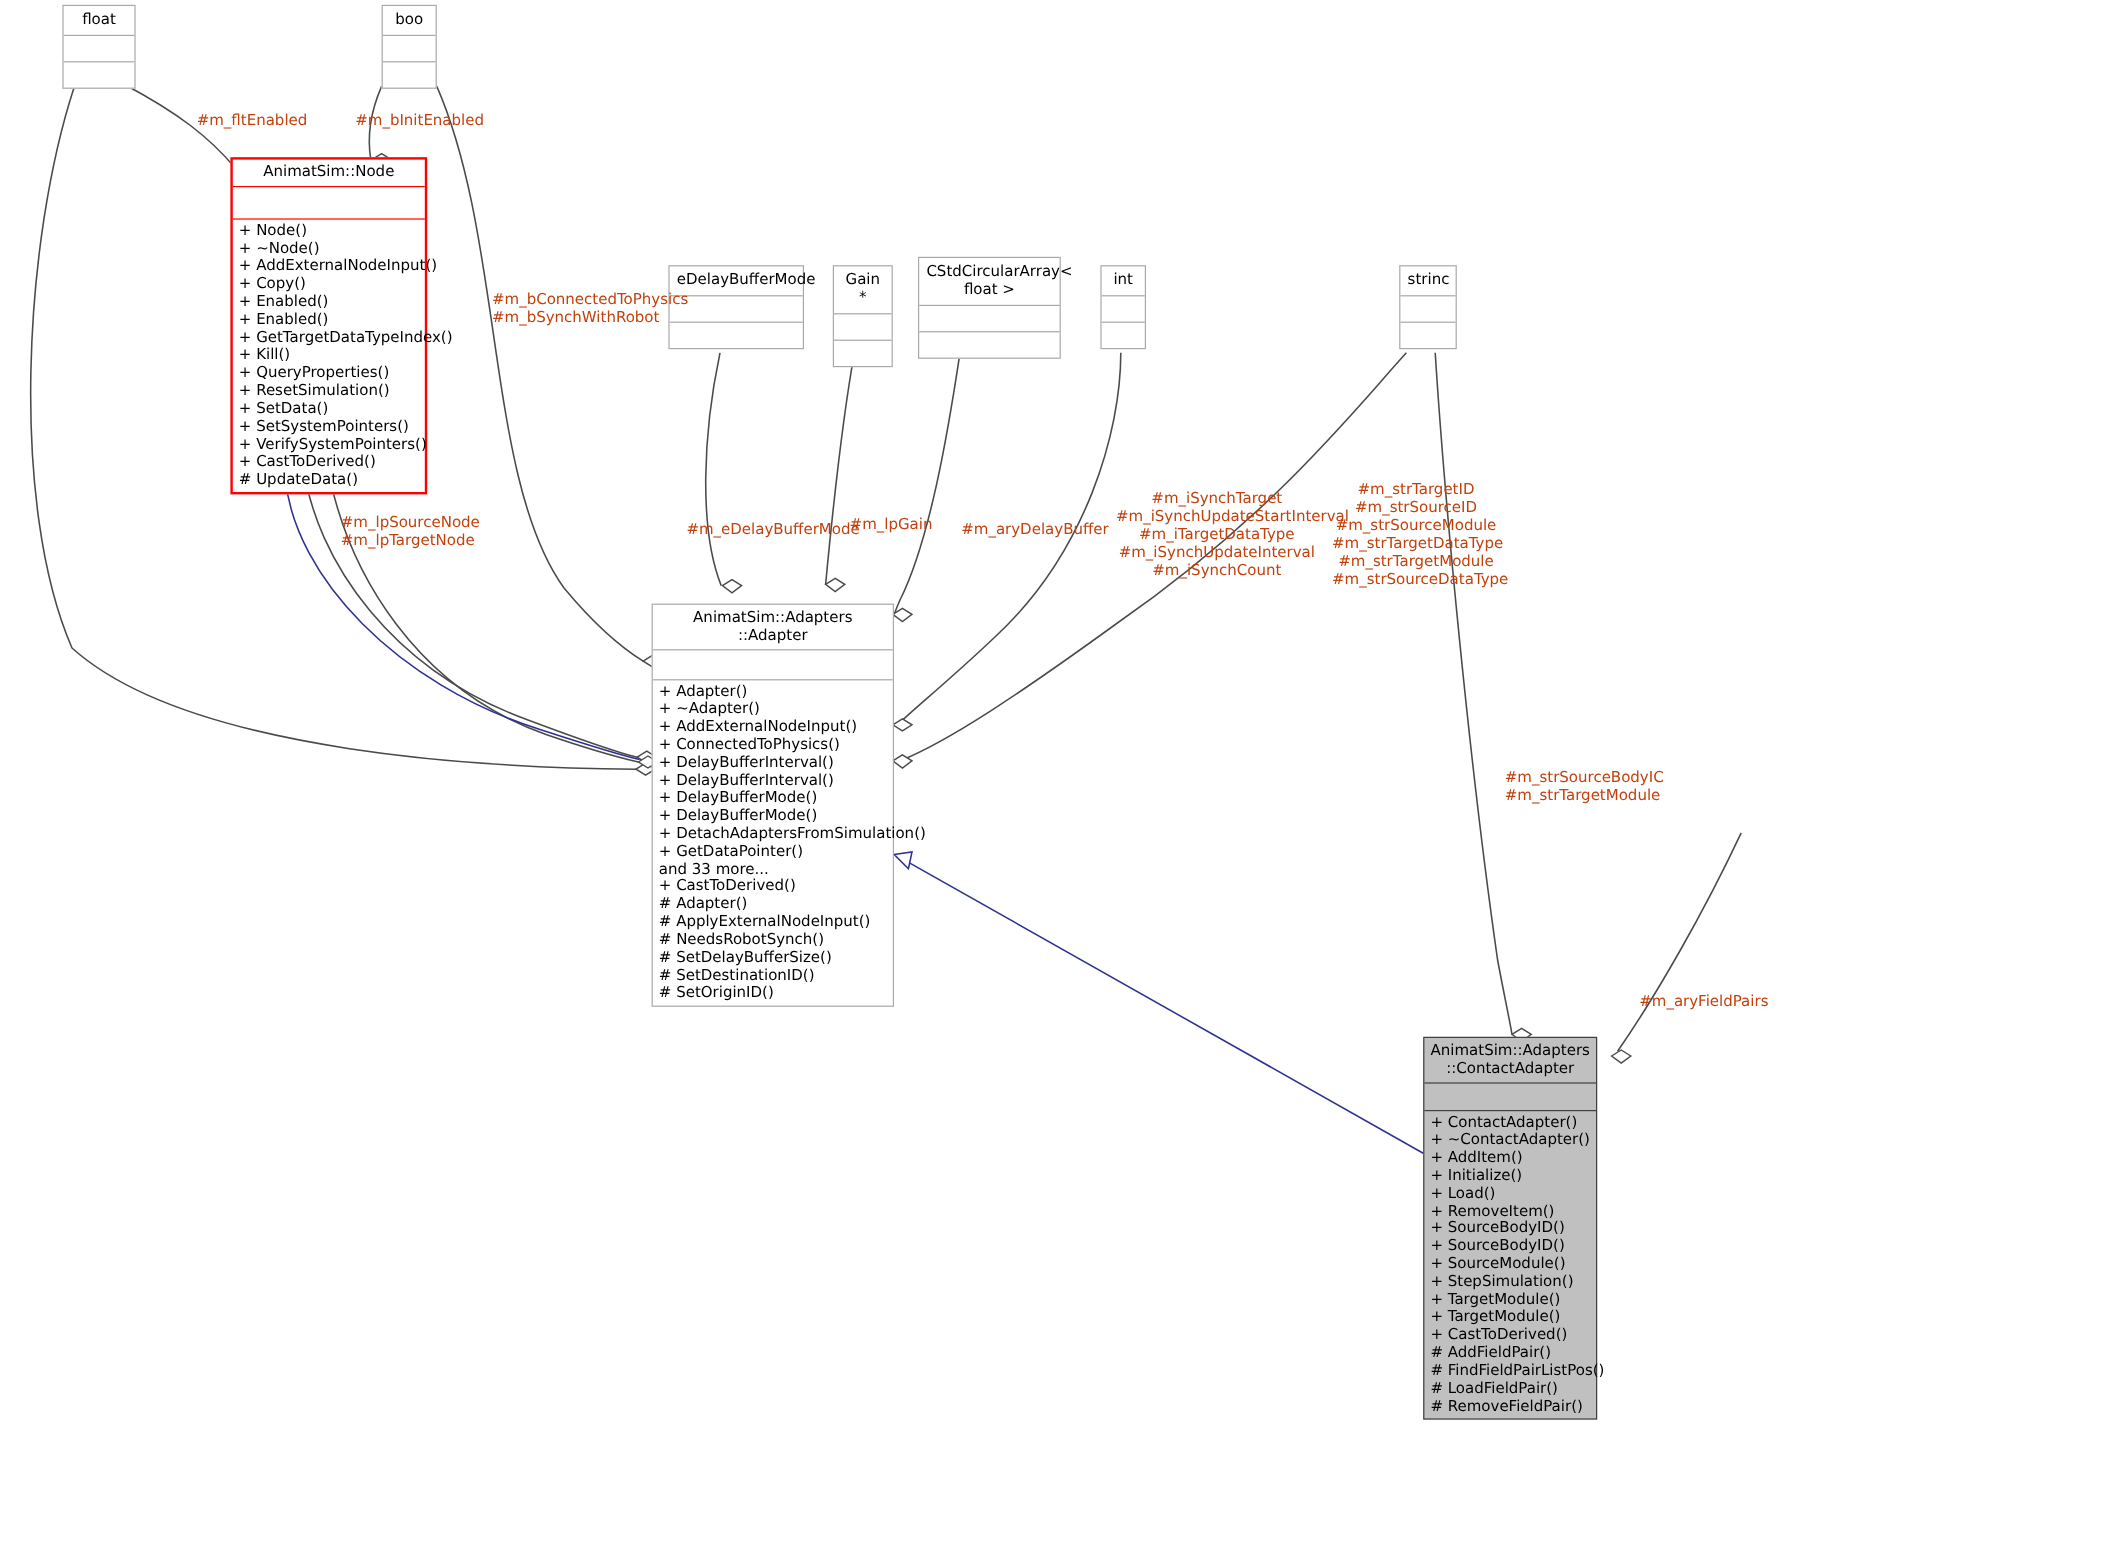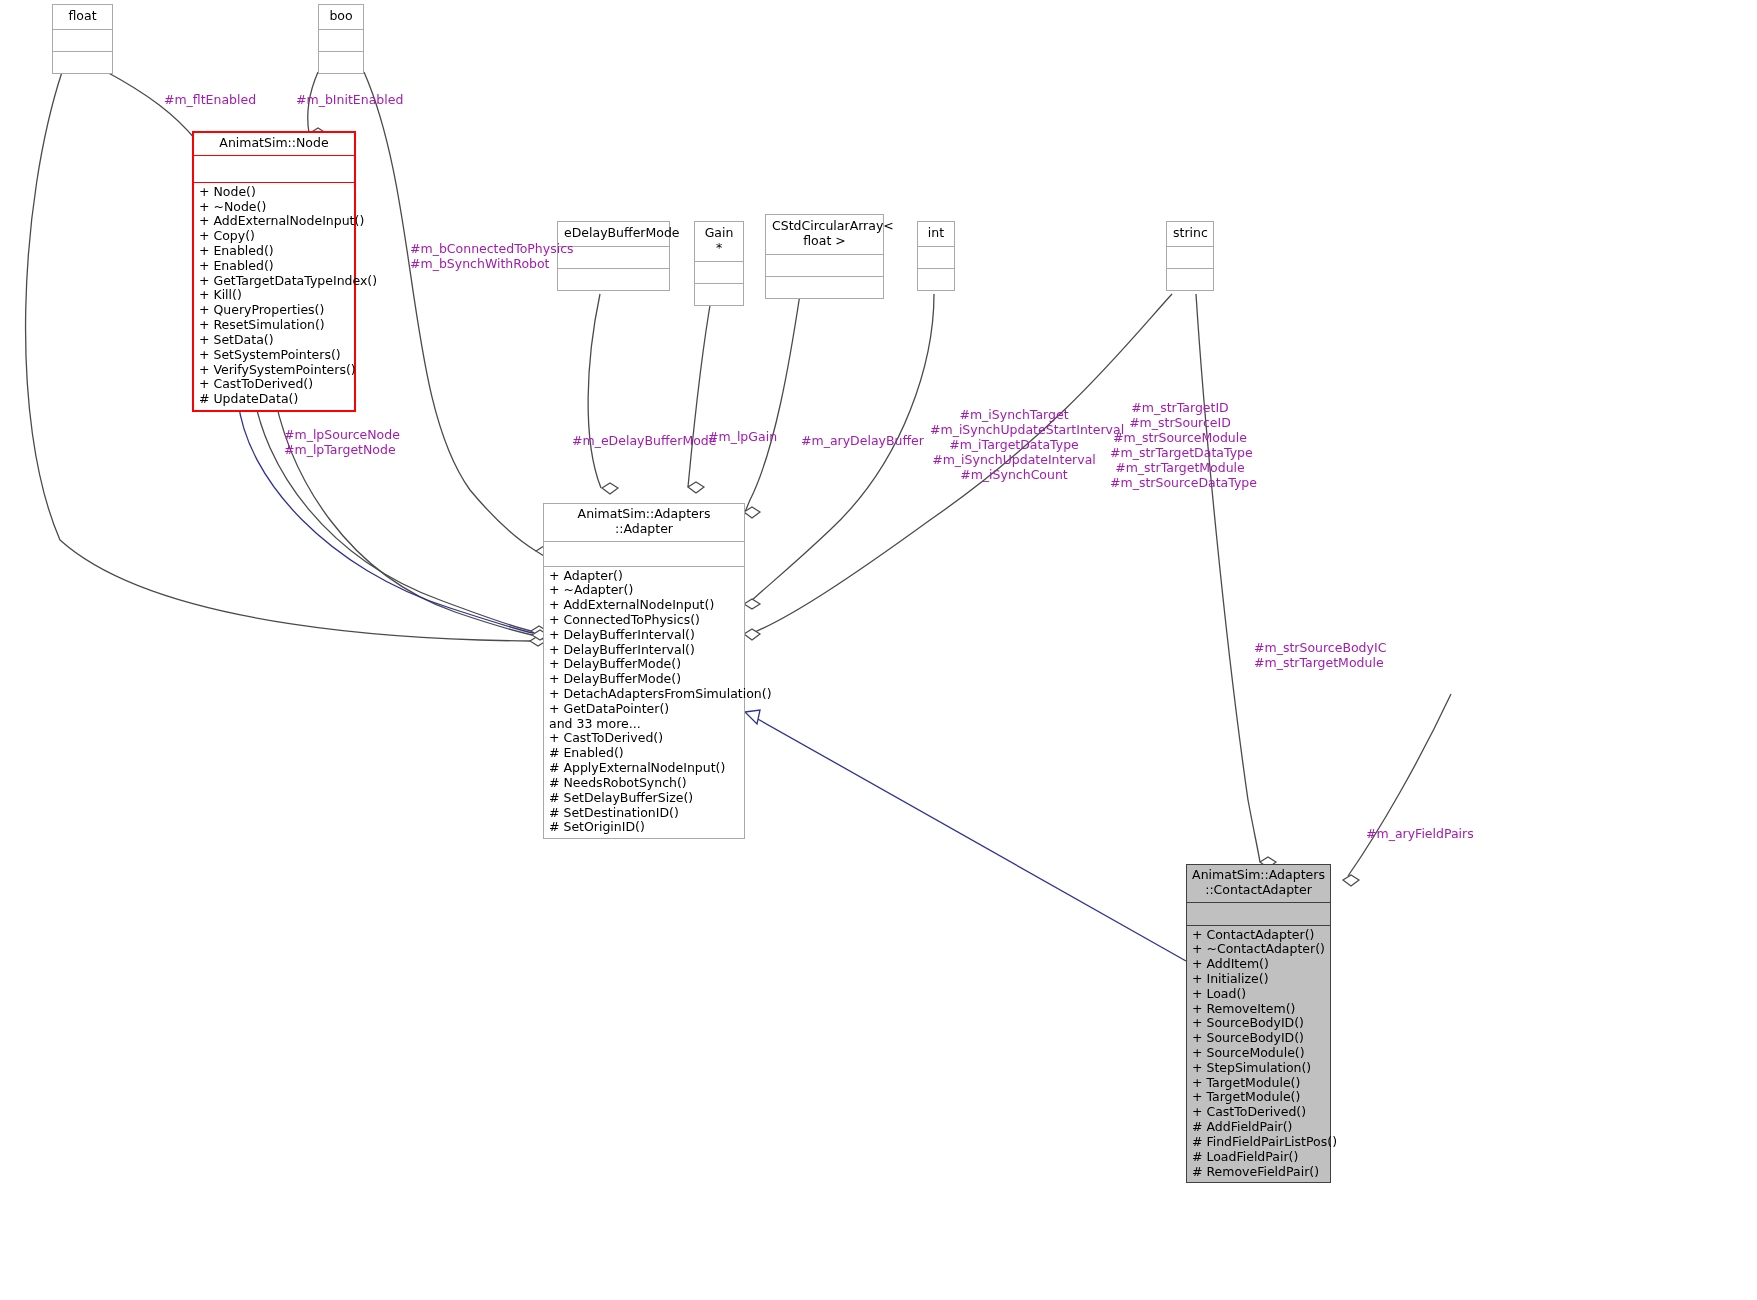--- a/index.html
+++ b/index.html
@@ -97,21 +97,21 @@
   }
   .node.stub .band {
     height: 21px;
   }
 
   
   .elabel {
     position: absolute;
     font-size: 12.5px;
     line-height: 1.2;
-    color: #a21caf;
+    color: #c2410c;
     white-space: pre-line;
     text-align: center;
   }
 </style>
 </head>
 <body>
 
 <div id="canvas">
 
   <svg id="edges" viewBox="0 0 1757 1300" width="1757" height="1300">
@@ -236,21 +236,21 @@
       <div class="row">+ AddExternalNodeInput()</div>
       <div class="row">+ ConnectedToPhysics()</div>
       <div class="row">+ DelayBufferInterval()</div>
       <div class="row">+ DelayBufferInterval()</div>
       <div class="row">+ DelayBufferMode()</div>
       <div class="row">+ DelayBufferMode()</div>
       <div class="row">+ DetachAdaptersFromSimulation()</div>
       <div class="row">+ GetDataPointer()</div>
       <div class="row">and 33 more...</div>
       <div class="row">+ CastToDerived()</div>
-      <div class="row"># Enabled()</div>
+      <div class="row"># Adapter()</div>
       <div class="row"># ApplyExternalNodeInput()</div>
       <div class="row"># NeedsRobotSynch()</div>
       <div class="row"># SetDelayBufferSize()</div>
       <div class="row"># SetDestinationID()</div>
       <div class="row"># SetOriginID()</div>
     </div>
   </div>
 
 
   <div class="node filled" style="left:1186px; top:864px; width:145px;">

